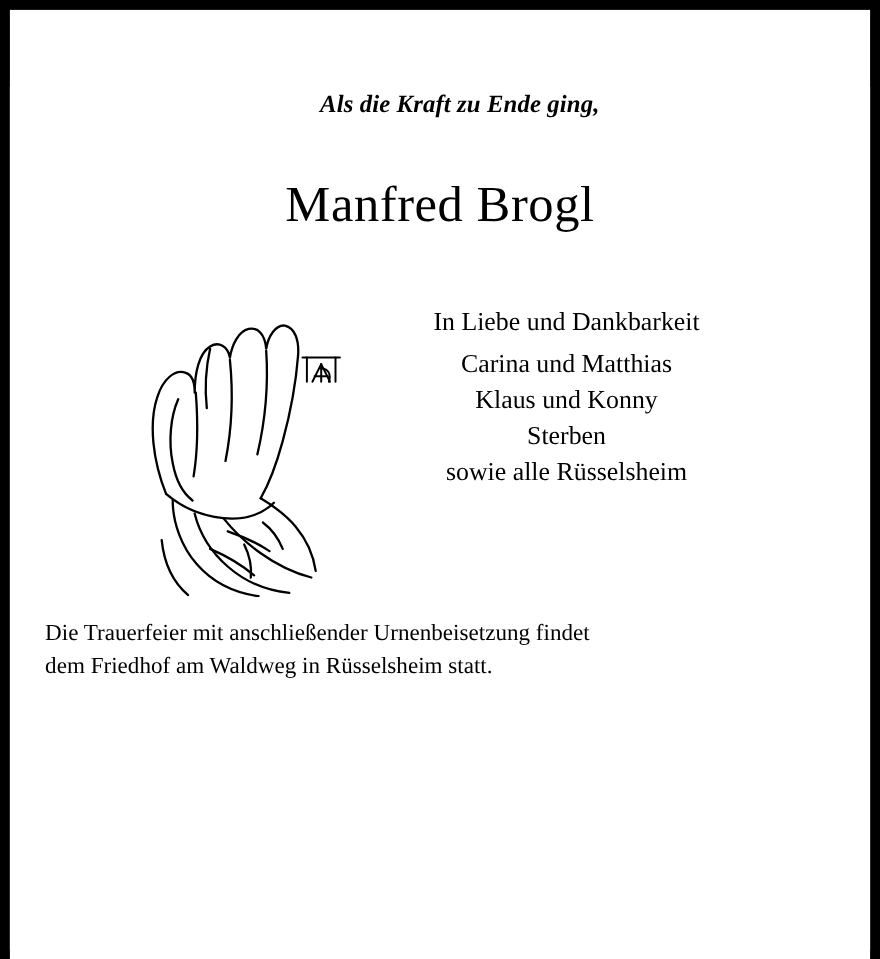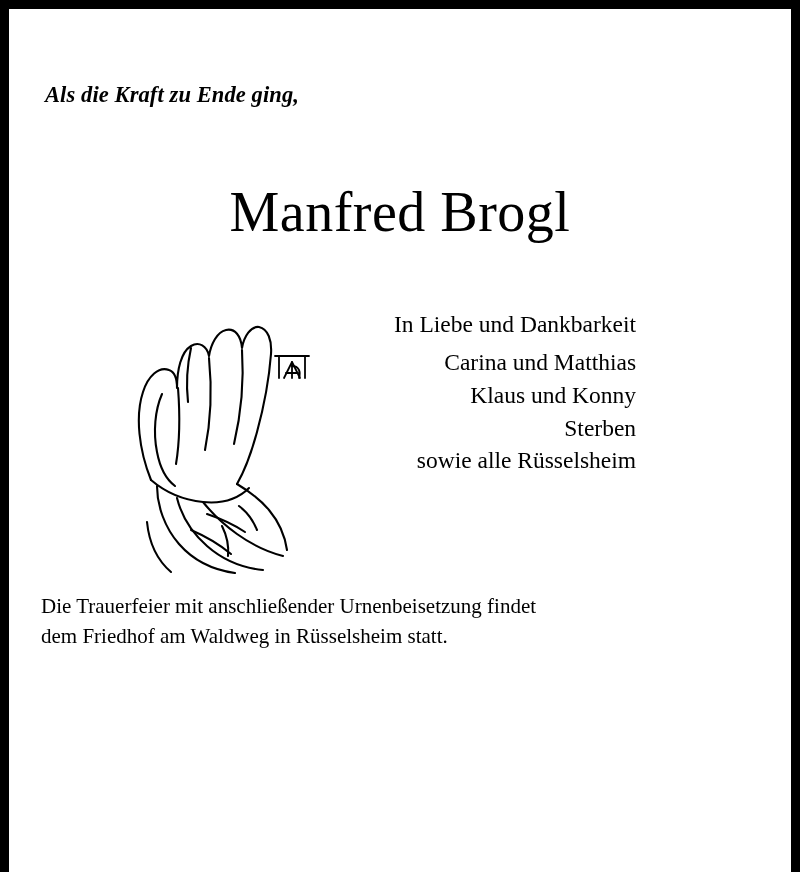--- a/index.html
+++ b/index.html
@@ -25,38 +25,39 @@
   .inner {
     position: relative;
     width: 100%;
     height: 100%;
     box-sizing: border-box;
     padding: 0;
     background: #ffffff;
   }
 
   .epitaph {
+    text-align: center;
     font-style: italic;
     font-weight: bold;
     font-size: 22.5px;
     line-height: 1.42;
     margin-top: 70px;
     letter-spacing: 0.1px;
     padding-left: 36px;
   }
   .epitaph .line {
     display: block;
     white-space: pre;
   }
 
   .name {
     text-align: center;
-    font-size: 56px;
+    font-size: 46px;
     line-height: 1;
-    margin-top: 73px;
+    margin-top: 52px;
     letter-spacing: 0.5px;
   }
 
   .dates {
     text-align: center;
     font-size: 25px;
     margin-top: 44px;
     letter-spacing: 0.4px;
     white-space: pre;
   }
@@ -74,21 +75,21 @@
     width: 250px;
     height: 300px;
   }
 
   .mourners {
     position: absolute;
     left: 385px;
     top: 34px;
     font-size: 23.5px;
     line-height: 1.385;
-    text-align: right;
+    text-align: center;
   }
   .mourners .lead {
     margin-bottom: 6px;
   }
   .mourners .m-line {
     display: block;
     white-space: pre;
   }
 
   .service {

